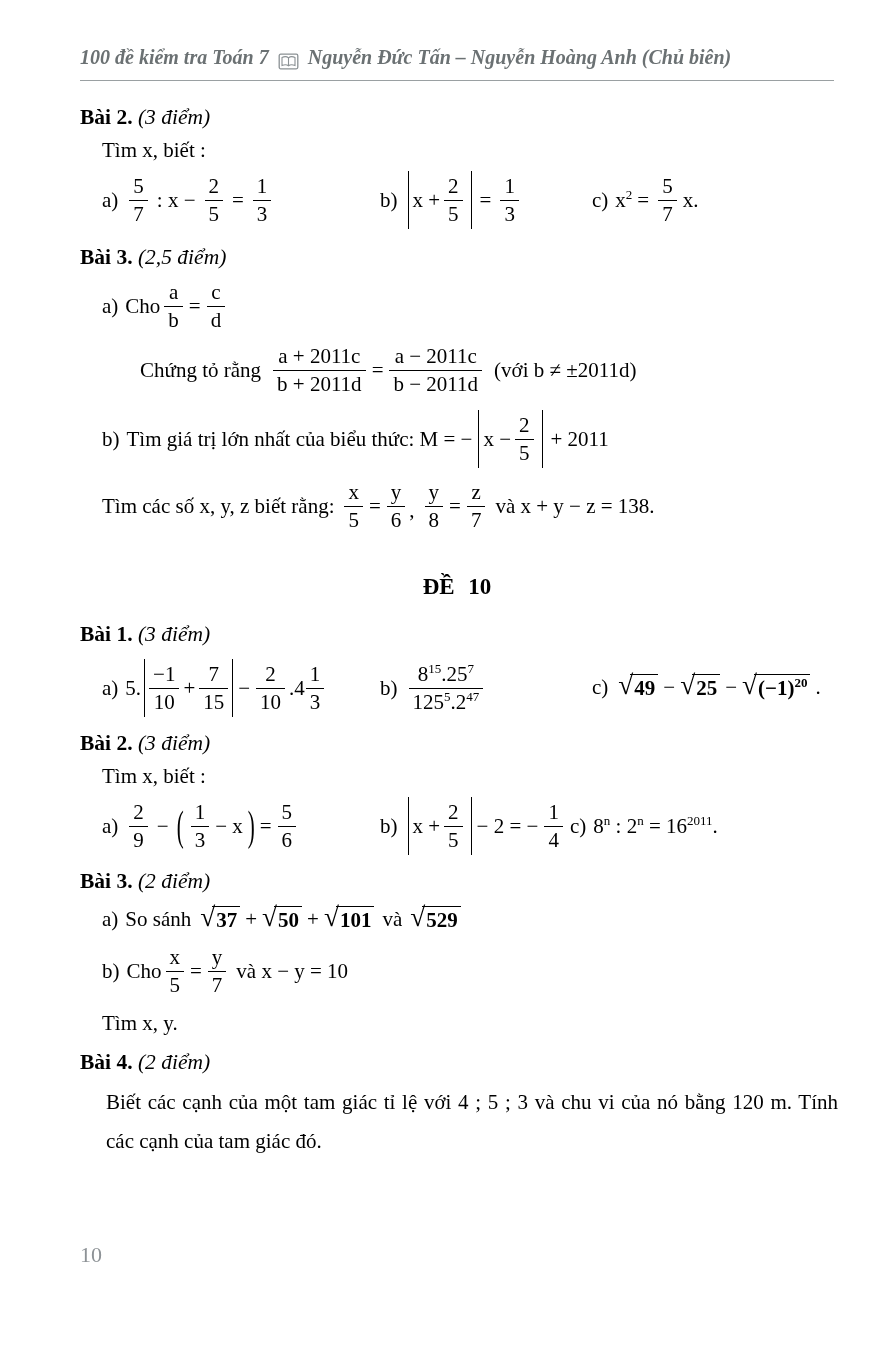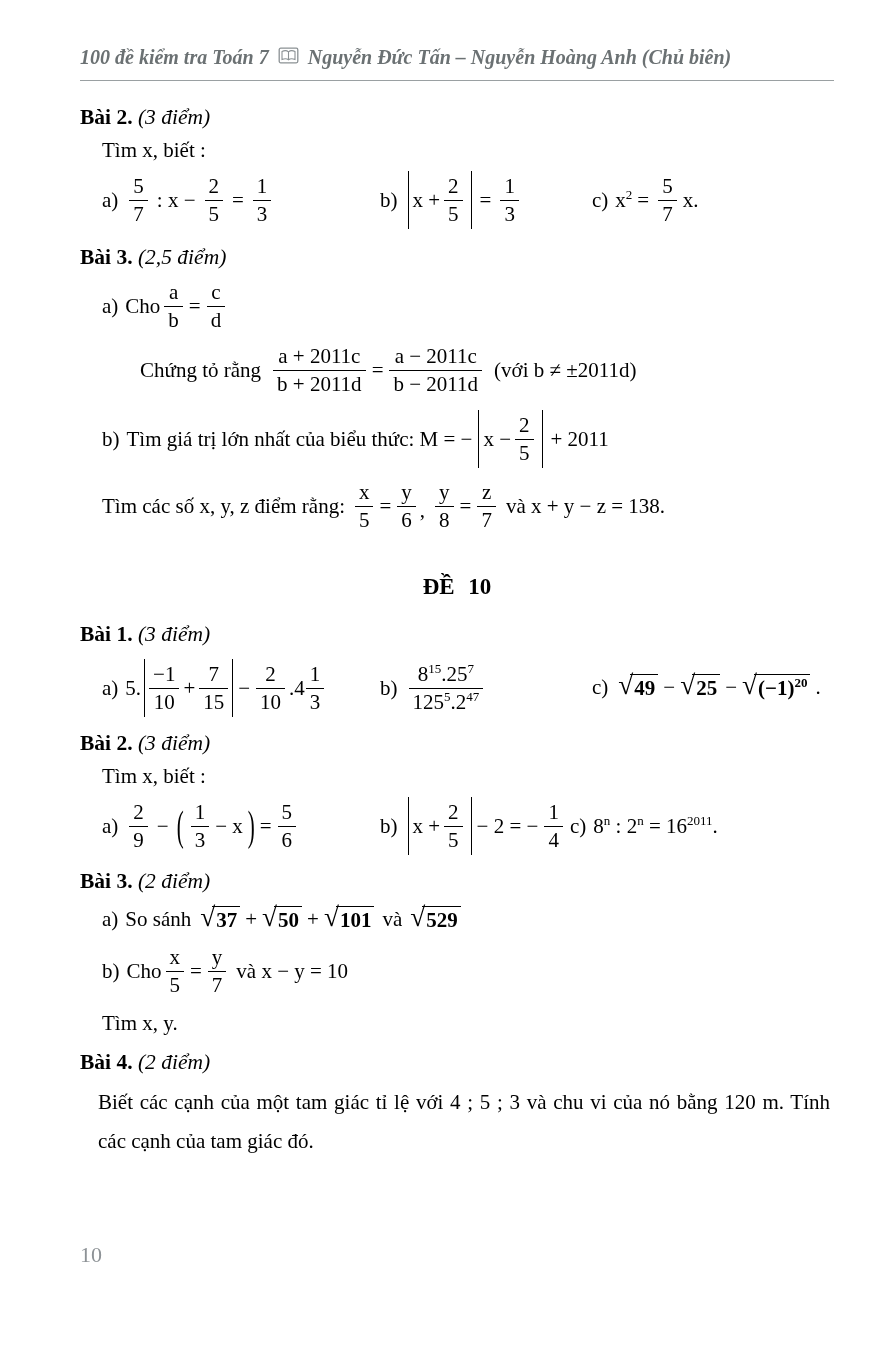--- a/index.html
+++ b/index.html
@@ -4,21 +4,21 @@
 <style>
   html,body { margin:0; padding:0; background:#ffffff; }
   .canvas {
     position:relative; width:896px; height:1348px; background:#ffffff;
     font-family:"Liberation Serif", serif; color:#000; font-size:21px; overflow:hidden;
   }
   .inner { padding:46px 62px 0 80px; }
 
   
   .hdr {
-    display:flex; align-items:flex-start; gap:9px;
+    display:flex; align-items:flex-end; gap:9px;
     font-style:italic; font-weight:bold; font-size:20px; color:#6b7173;
     padding-bottom:11px; border-bottom:1.6px solid #9aa0a2;
   }
   .hdr .t { white-space:nowrap; }
   .book-ic { flex:none; transform:translateY(1px); }
 
   
   .bai { font-size:21.5px; }
   .bai .lbl { font-weight:bold; }
   .bai .pts { font-style:italic; }
@@ -45,21 +45,21 @@
   }
   .sqrt { display:inline-flex; align-items:stretch; margin:0 3px; }
   .sg   { font-size:1.3em; line-height:1; margin-right:-3px; transform:translateY(-2px); }
   .rad  { border-top:1.7px solid #000; padding:1px 3px 0 4px; white-space:nowrap;font-weight:bold; }
   .bp   { display:inline-block; transform:scaleY(2.05); margin:0 3px; }
   sup   { font-size:0.62em; vertical-align:super; line-height:0; }
   .low  { align-self:flex-end; padding-bottom:9px; }
 
   .de-title { text-align:center; font-weight:bold; font-size:23px; word-spacing:8px; }
 
-  .para { margin:8px 0 0 18px; width:732px; text-align:justify; line-height:1.85; }
+  .para { margin:8px 0 0 26px; width:732px; text-align:justify; line-height:1.85; }
 
   .pgnum { position:absolute; left:80px; top:1242px; font-size:22px; color:#8d9296; }
 
   
   .mt8{margin-top:8px}.mt10{margin-top:10px}.mt12{margin-top:12px}
   .mt14{margin-top:14px}.mt16{margin-top:16px}.mt22{margin-top:22px}
   .mt24{margin-top:24px}.mt42{margin-top:42px}
 </style>
 </head>
 <body>
@@ -178,21 +178,21 @@
                 <span class="d">5</span>
               </span>
           </span>
           <span class="op">+ 2011</span>
         </div>
       </div>
 
 
       <div class="prob-row mt12">
         <div class="pi">
-          <span style="margin-right:6px">Tìm các số x, y, z điểm rằng:</span>
+          <span style="margin-right:6px">Tìm các số x, y, z biết rằng:</span>
           <span class="fr">
               <span class="n">x</span>
               <span class="d">5</span>
             </span>
           <span class="op2">=</span>
           <span class="fr">
               <span class="n">y</span>
               <span class="d">6</span>
             </span>
           <span class="low">,</span>

